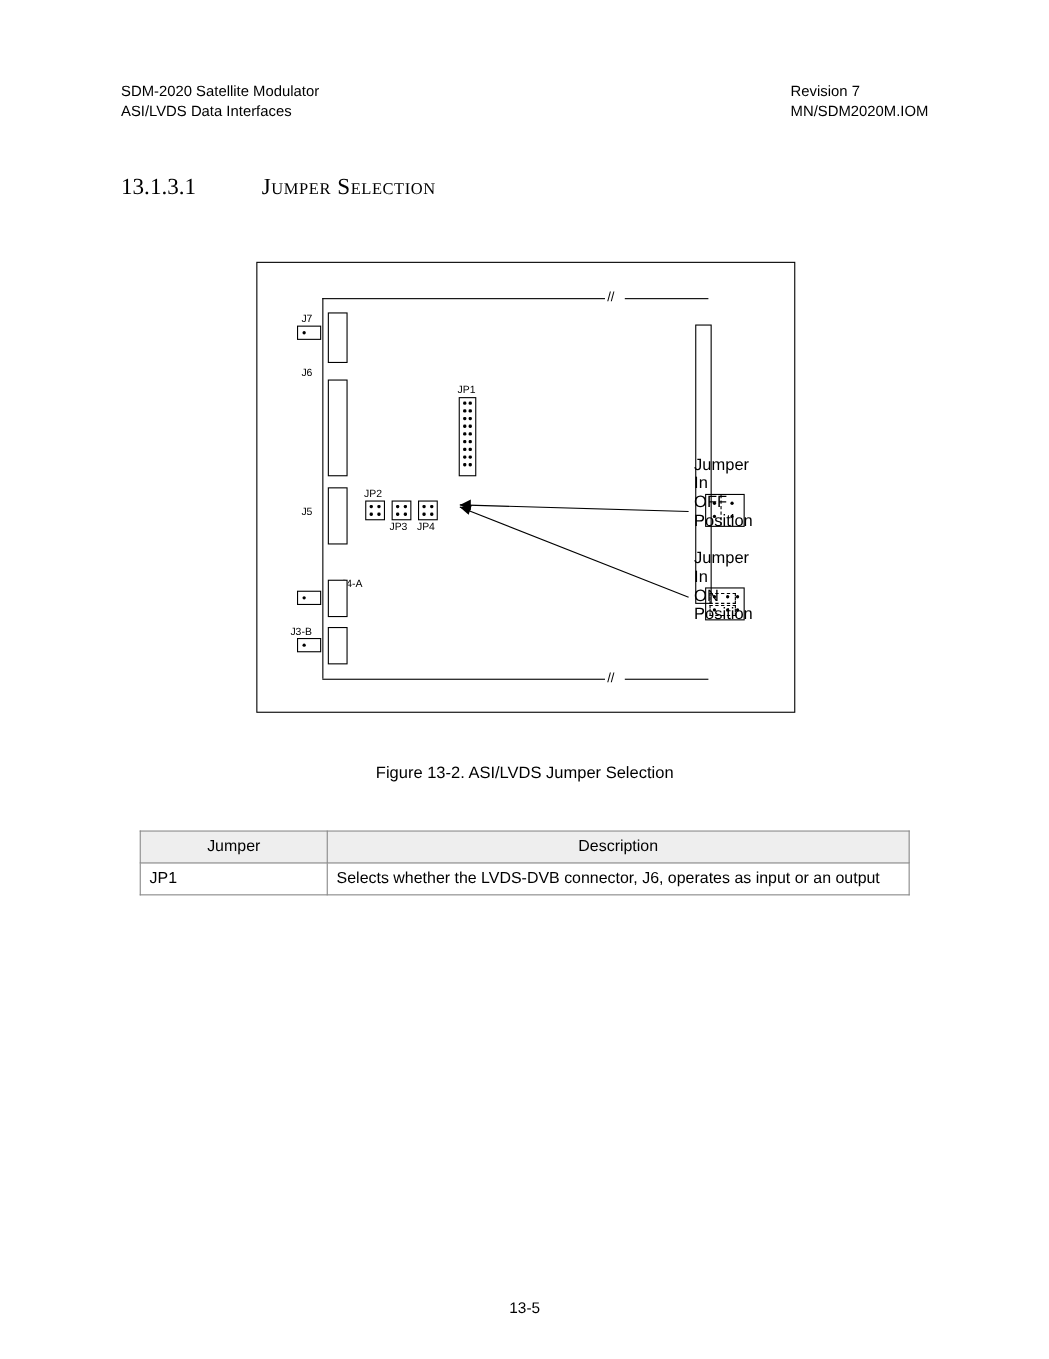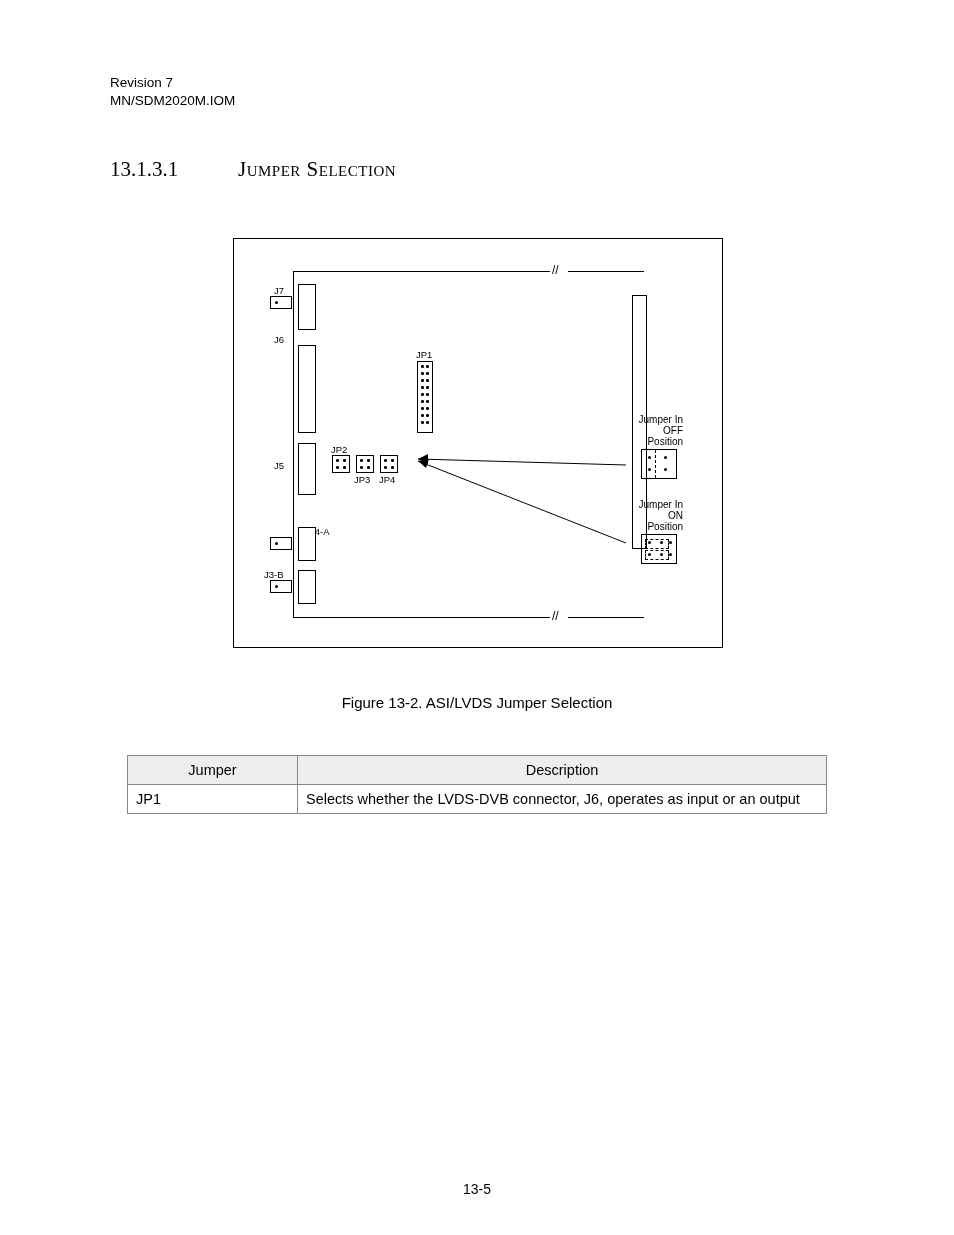--- a/index.html
+++ b/index.html
@@ -16,36 +16,40 @@
   .hbreak{position:absolute;left:59px;height:0;border-top:1.5px solid #000;}
   .slashes{position:absolute;font-size:12px;background:#fff;padding:0 2px;}
   .conn{position:absolute;border:1.5px solid #000;background:#fff;}
   .lbl{position:absolute;font-size:9.5px;line-height:1.05;}
   .dot{position:absolute;width:3px;height:3px;border-radius:50%;background:#000;}
   .jpbox{position:absolute;border:1.5px solid #000;width:16px;height:16px;}
   .jpbox .p{position:absolute;width:2.5px;height:2.5px;background:#000;border-radius:50%;}
   .jp1{position:absolute;border:1.5px solid #000;width:14px;height:70px;}
   .jp1 .col{position:absolute;width:2.5px;height:2.5px;background:#000;border-radius:50%;}
   .bigconn{position:absolute;border:1.5px solid #000;width:13px;height:252px;left:398px;top:56px;}
-  .jlabel{position:absolute;font-size:10px;text-align:right;}
+  .jlabel{position:absolute;font-size:15px;text-align:left;}
   .jex{position:absolute;border:1.5px solid #000;width:34px;height:28px;}
   .jex .p{position:absolute;width:3px;height:3px;background:#000;border-radius:50%;}
   .jex .dash{position:absolute;border-left:1.5px dashed #000;height:28px;top:0;left:12.5px;}
   .fig-cap{font-family:Arial,Helvetica,sans-serif;font-size:15px;text-align:center;margin-top:46px;}
   table.jt{width:700px;margin:44px auto 0 auto;border-collapse:collapse;font-family:Arial,Helvetica,sans-serif;font-size:14.5px;}
   table.jt th,table.jt td{border:1px solid #888;padding:6px 8px;}
   table.jt th{background:#eee;font-weight:normal;text-align:center;}
   .pgnum{position:absolute;bottom:38px;left:0;right:0;text-align:center;font-family:Arial,Helvetica,sans-serif;font-size:14px;}
 </style>
 </head>
 <body>
 
 <div class="page">
 
   <div class="hdr">
+    <div>
+      <div>SDM-2020 Satellite Modulator</div>
+      <div>ASI/LVDS Data Interfaces</div>
+    </div>
     <div style="">
       <div>Revision 7</div>
       <div>MN/SDM2020M.IOM</div>
     </div>
   </div>
 
   <div class="sec-row">
     <div class="sec-num">13.1.3.1</div>
     <div class="sec-title">
       <span class="sc">Jumper</span>

